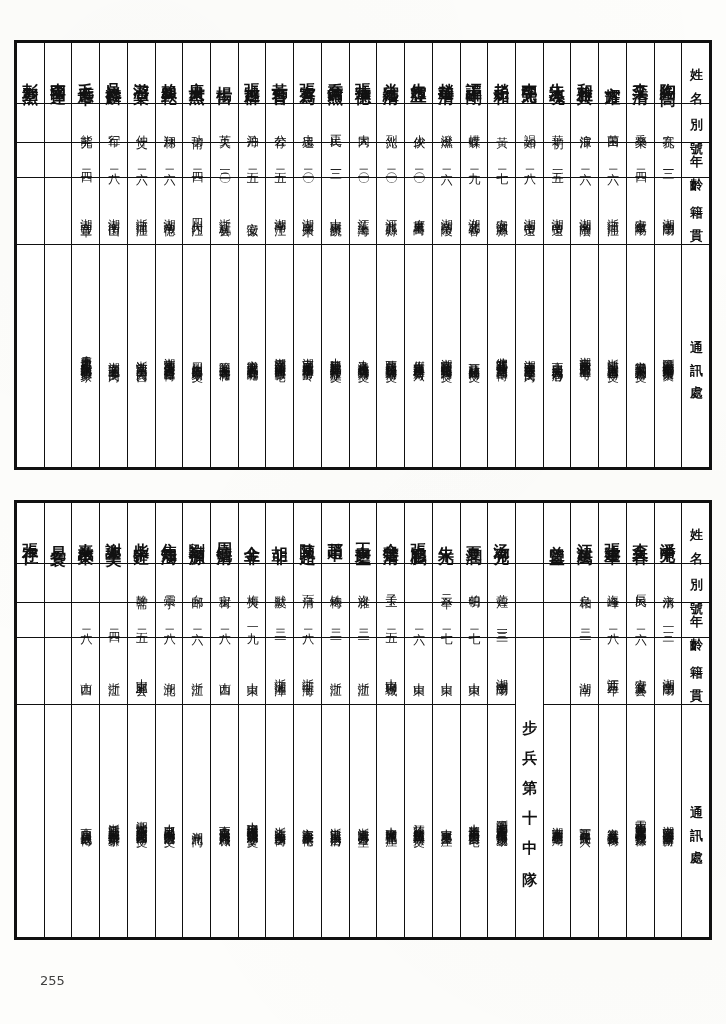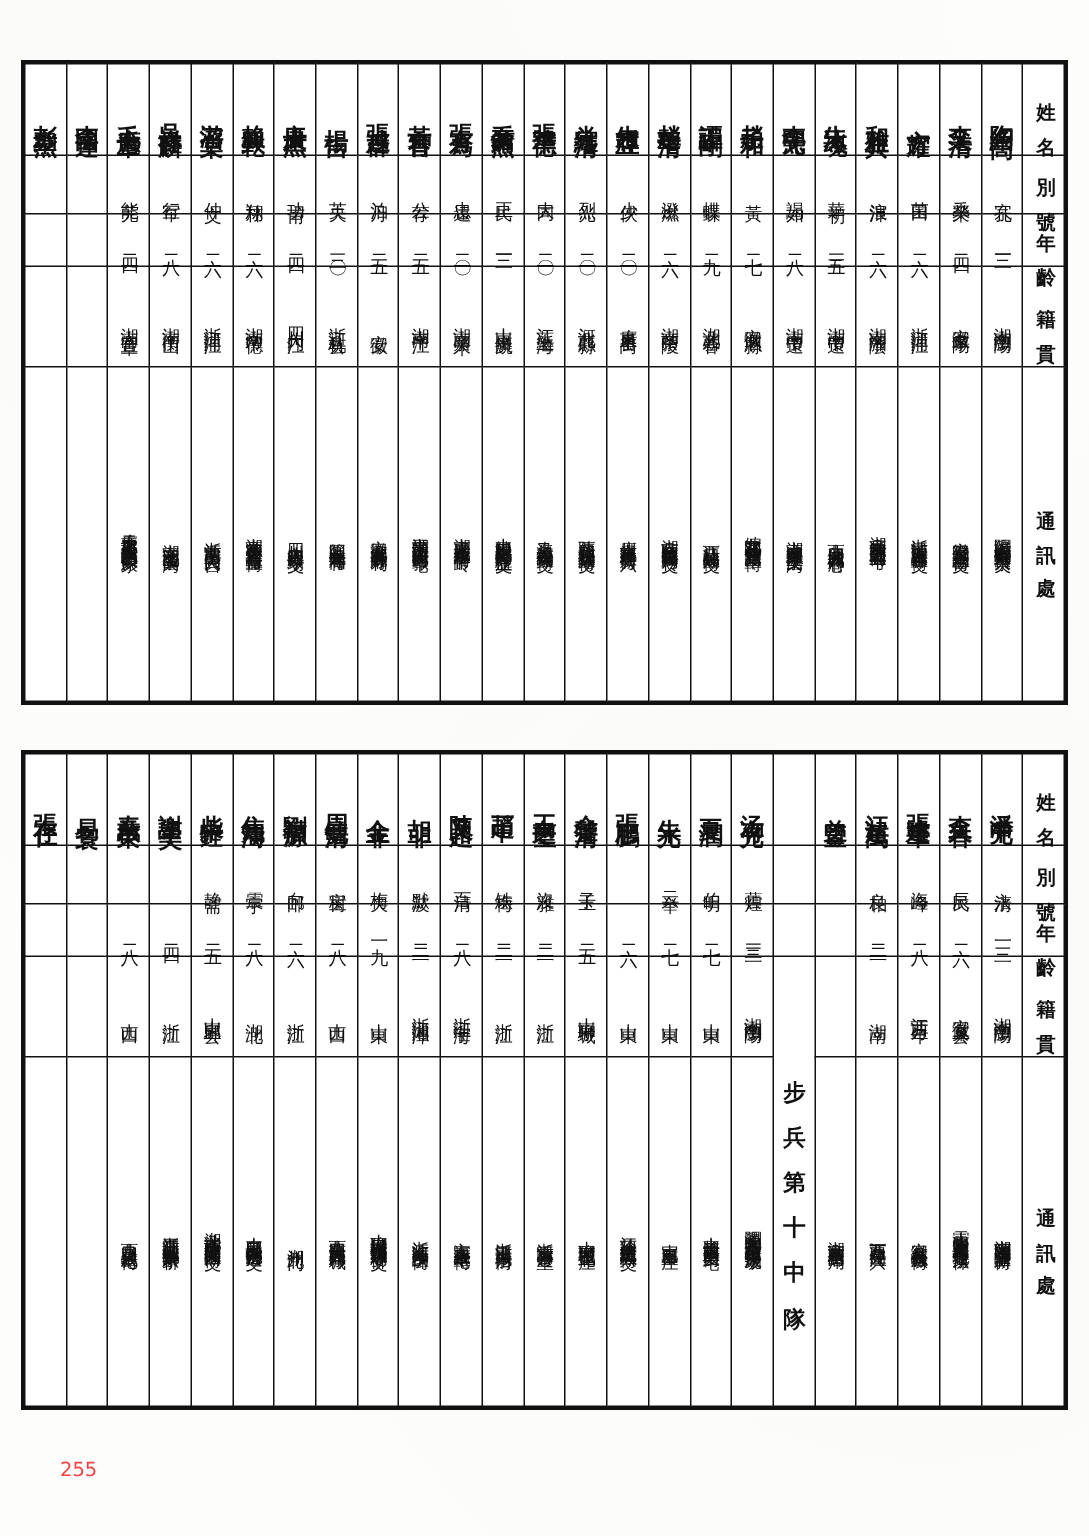--- a/index.html
+++ b/index.html
@@ -71,21 +71,21 @@
   tr.r-native td{ height:66px; }
   tr.r-addr   td{ height:auto; }
 
   .unit-cell .vt{ font-size:15px; font-weight:bold; letter-spacing:6px;}
   .blank{ }
 
   .page-number{
     position:absolute;
     left:40px; bottom:36px;
     font-size:13px;
-    color:#ef4444;
+    color:#404040;
     font-family:"DejaVu Sans","Liberation Sans",sans-serif;
   }
 </style>
 </head>
 <body>
 
 <div class="page">
   <div class="paper-tone"></div>
 
   <div class="table-wrap" id="table-top">

